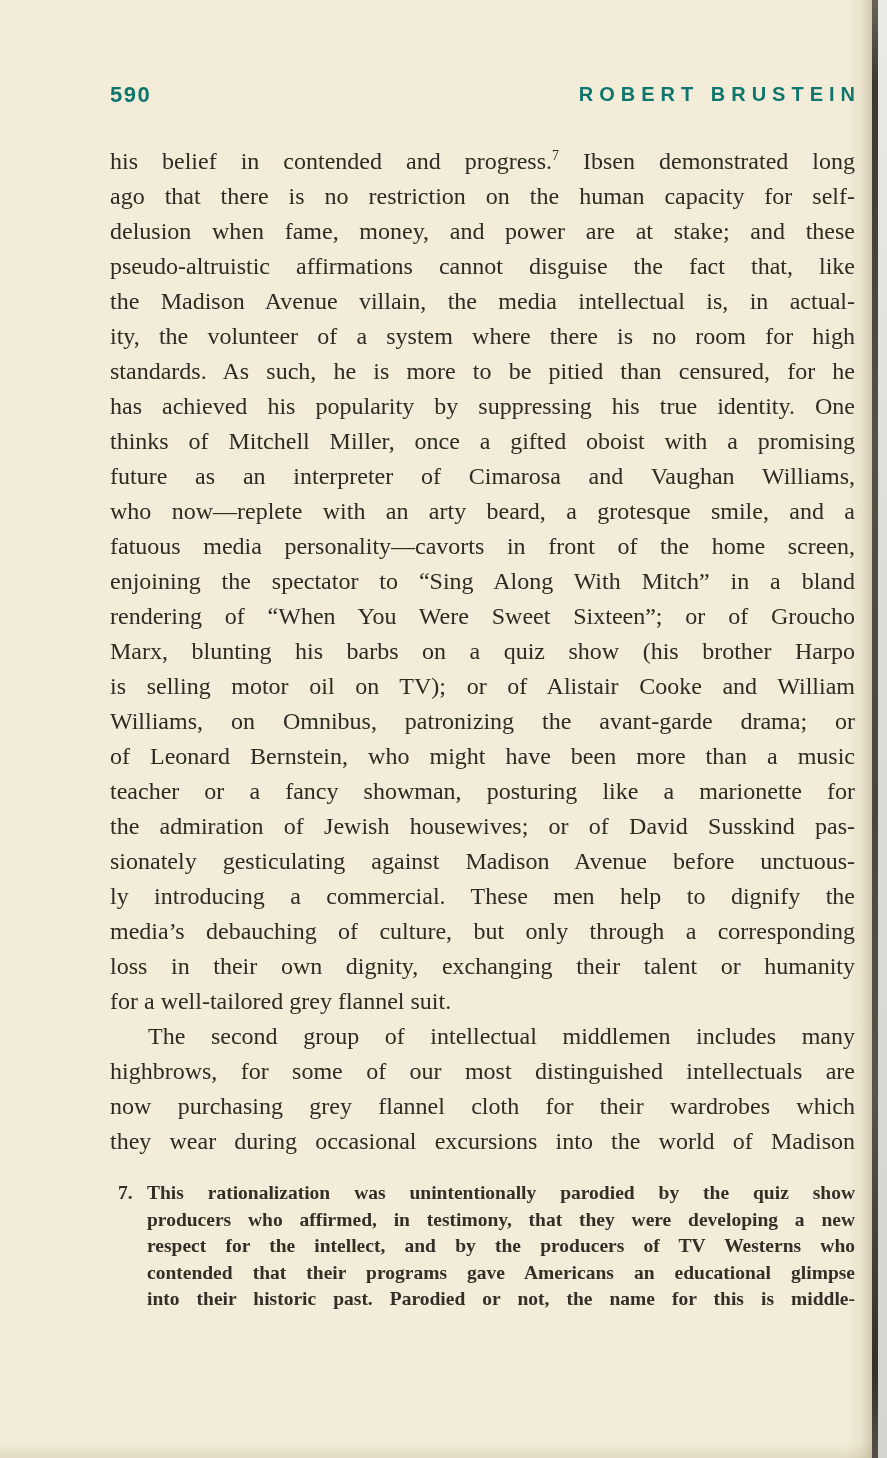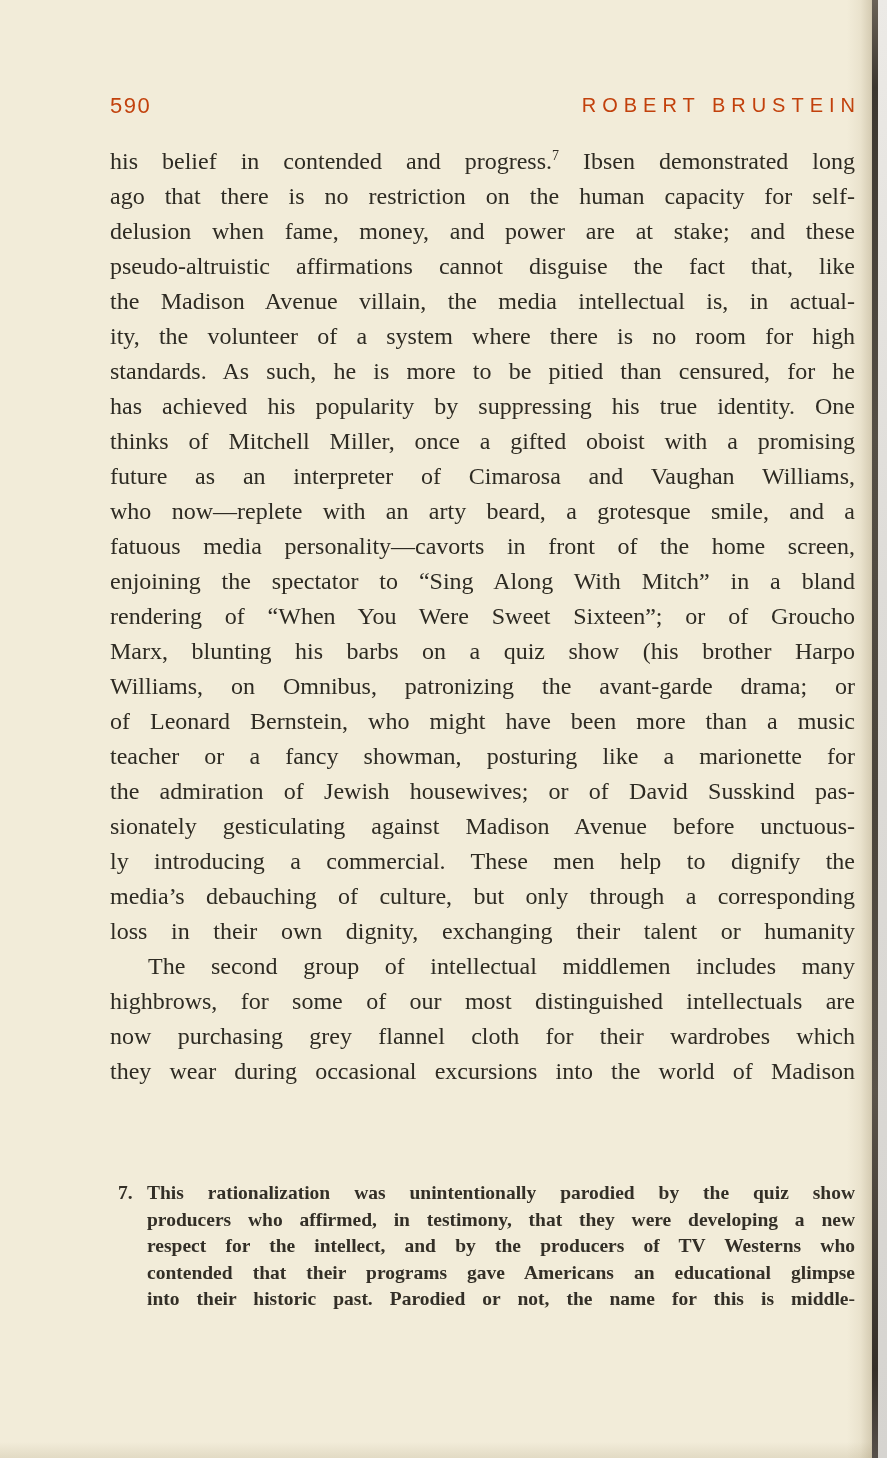--- a/index.html
+++ b/index.html
@@ -48,24 +48,24 @@
     filter: blur(0.4px);
   }
   .outer-strip {
     position: absolute; left: 878px; top: 0;
     width: 9px; height: 1458px;
     background: linear-gradient(to bottom, #eceae6 0%, #dedcd8 40%, #d6d4d0 100%);
   }
 
   
   .header {
-    position: absolute; left: 110px; top: 93px;
+    position: absolute; left: 110px; top: 82px;
     width: 745px; height: 26px;
     font-family: "Liberation Sans", "DejaVu Sans", sans-serif;
-    font-weight: normal; color: #c2410c;
+    font-weight: bold; color: #0f766e;
   }
   .folio {
     position: absolute; left: 0; top: 0;
     font-size: 22px; letter-spacing: 1.5px;
   }
   .running-head {
     position: absolute; right: 0; top: 1px;
     font-size: 20px; letter-spacing: 0.30em; margin-right: -0.30em;
     white-space: nowrap;
   }
@@ -120,28 +120,30 @@
         <div class="line"><span>ity, the volunteer of a system where there is no room for high</span></div>
         <div class="line"><span>standards. As such, he is more to be pitied than censured, for he</span></div>
         <div class="line"><span>has achieved his popularity by suppressing his true identity. One</span></div>
         <div class="line"><span>thinks of Mitchell Miller, once a gifted oboist with a promising</span></div>
         <div class="line"><span>future as an interpreter of Cimarosa and Vaughan Williams,</span></div>
         <div class="line"><span>who now—replete with an arty beard, a grotesque smile, and a</span></div>
         <div class="line"><span>fatuous media personality—cavorts in front of the home screen,</span></div>
         <div class="line"><span>enjoining the spectator to “Sing Along With Mitch” in a bland</span></div>
         <div class="line"><span>rendering of “When You Were Sweet Sixteen”; or of Groucho</span></div>
         <div class="line"><span>Marx, blunting his barbs on a quiz show (his brother Harpo</span></div>
+        <div class="line"><span>is selling motor oil on TV); or of Alistair Cooke and William</span></div>
         <div class="line"><span>Williams, on </span><span class="it">Omnibus,</span><span> patronizing the avant-garde drama; or</span></div>
         <div class="line"><span>of Leonard Bernstein, who might have been more than a music</span></div>
         <div class="line"><span>teacher or a fancy showman, posturing like a marionette for</span></div>
         <div class="line"><span>the admiration of Jewish housewives; or of David Susskind pas-</span></div>
         <div class="line"><span>sionately gesticulating against Madison Avenue before unctuous-</span></div>
         <div class="line"><span>ly introducing a commercial. These men help to dignify the</span></div>
         <div class="line"><span>media’s debauching of culture, but only through a corresponding</span></div>
         <div class="line"><span>loss in their own dignity, exchanging their talent or humanity</span></div>
+        <div class="line last"><span>for a well-tailored grey flannel suit.</span></div>
         <div class="line indent"><span>The second group of intellectual middlemen includes many</span></div>
         <div class="line"><span>highbrows, for some of our most distinguished intellectuals are</span></div>
         <div class="line"><span>now purchasing grey flannel cloth for their wardrobes which</span></div>
         <div class="line"><span>they wear during occasional excursions into the world of Madison</span></div>
       </div>
 
     <div class="footnote">
       <span class="fn-num">7.</span>
       <div class="fn-lines" id="fn-lines">
           <div class="fn-line"><span>This rationalization was unintentionally parodied by the quiz show</span></div>

